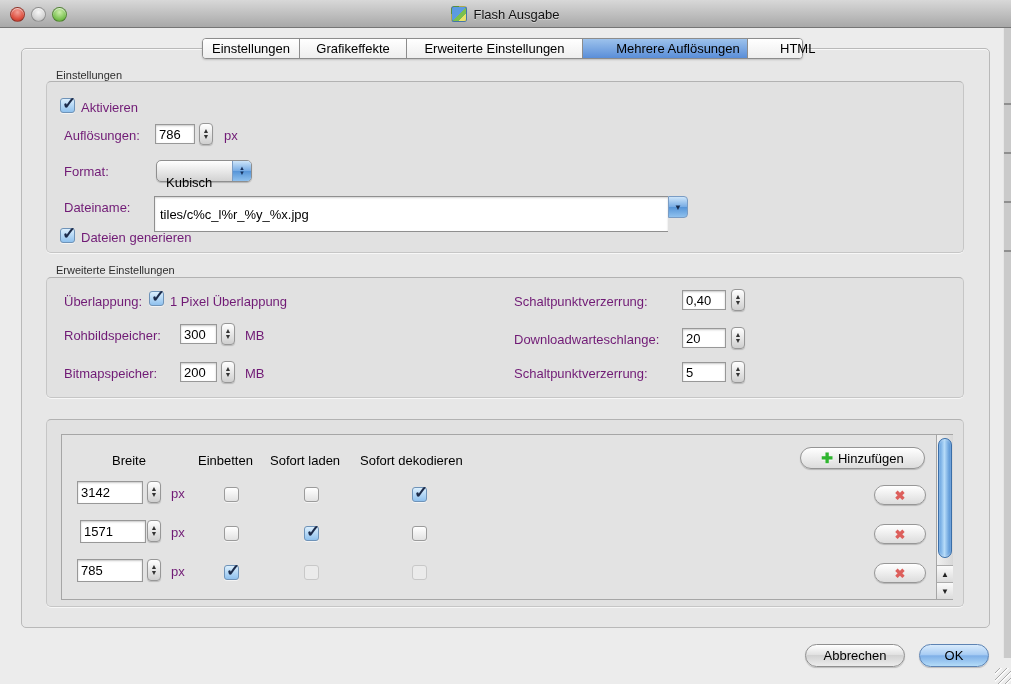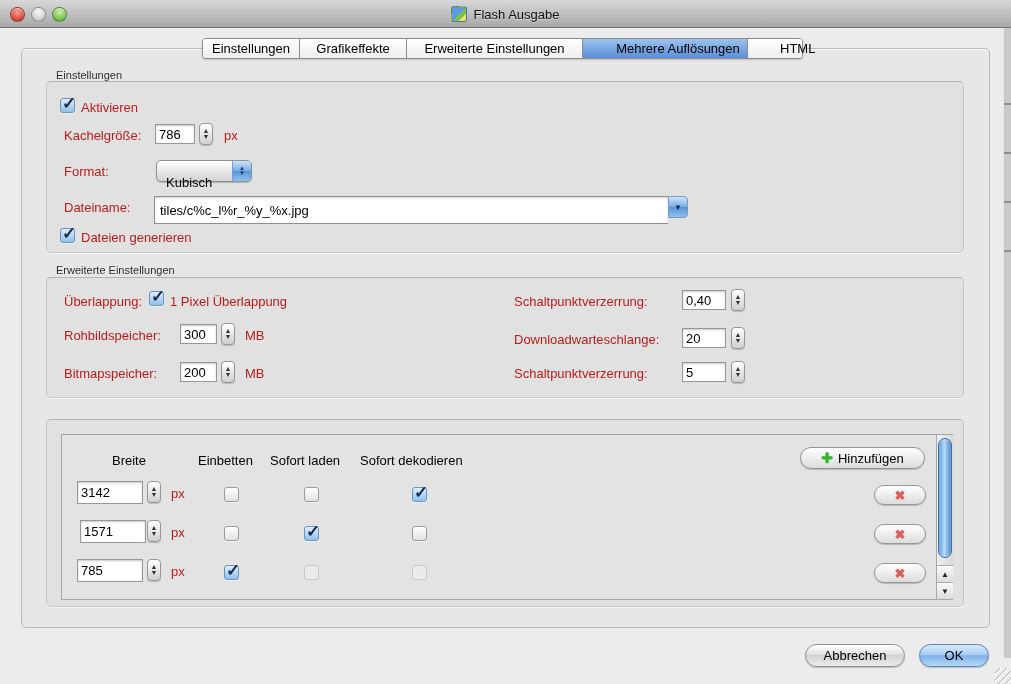--- a/index.html
+++ b/index.html
@@ -42,21 +42,21 @@
     border:1px solid #b9b9b9; border-radius:5px; box-shadow:inset 0 1px 0 rgba(255,255,255,.7); }
 
   .group { position:absolute; background:#e1e1e1; border:1px solid #c6c6c6; border-top-color:#b2b2b2;
     border-radius:5px; box-shadow:0 1px 0 rgba(255,255,255,.65); }
   #g1 { left:24px; top:32px; width:918px; height:172px; }
   #g2 { left:24px; top:228px; width:918px; height:121px; }
   #g3 { left:24px; top:370px; width:918px; height:188px; }
   .group-label { position:absolute; font-size:11px; color:#2e2e2e; white-space:nowrap; }
   #gl1 { left:34px; top:20px; } #gl2 { left:34px; top:215px; } #gl3 { left:34px; top:357px;margin-top:18px; }
 
-  .lbl { position:absolute; font-size:13px; color:#b91c1c; white-space:nowrap; }
+  .lbl { position:absolute; font-size:13px; color:#701a75; white-space:nowrap; }
 
   
   .fld { position:absolute; height:20px; border:1px solid #989898; background:#fff; font-family:inherit;
     font-size:13px; color:#000; padding:0 3px; box-shadow:inset 0 1px 2px rgba(0,0,0,.22); }
   .stepper { position:absolute; width:14px; height:22px; border:1px solid #979797; border-radius:4px;
     background:linear-gradient(#ffffff,#cfcfcf); display:flex; flex-direction:column; align-items:center; justify-content:center;
     box-shadow:0 1px 1px rgba(0,0,0,.18); }
   .stp { font-size:7px; line-height:6px; color:#333; }
 
   .cb { position:absolute; width:15px; height:15px; border:1px solid #9b9b9b; border-radius:3px;
@@ -67,21 +67,21 @@
 
   .dropdown { position:absolute; height:22px; border:1px solid #8f8f8f; border-radius:5px;
     background:linear-gradient(#ffffff,#d2d2d2); display:flex; box-shadow:0 1px 1px rgba(0,0,0,.2); }
   .dd-label { flex:1; font-size:13px; line-height:20px; padding-left:9px; color:#000;margin-top:12px; }
   .dd-btn { width:19px; border-left:1px solid #7a9cc4; border-radius:0 4px 4px 0;
     background:linear-gradient(#cde5fa,#79ade5 48%,#5795d8 52%,#8fc1ee);
     display:flex; flex-direction:column; align-items:center; justify-content:center; }
   .dd-arrow { font-size:6px; line-height:5px; color:#16325e; }
 
   .combo { position:absolute; height:22px; display:flex; }
-  .combo-input { flex:1; height:28px; border:1px solid #8f8f8f; border-right:none; background:#fff;
+  .combo-input { flex:1; height:36px; border:1px solid #8f8f8f; border-right:none; background:#fff;
     font-family:inherit; font-size:13px; padding:12px 5px; box-shadow:inset 0 1px 2px rgba(0,0,0,.18); }
   .combo-btn { width:20px; height:22px; border:1px solid #7a9cc4; border-radius:0 4px 4px 0;
     background:linear-gradient(#cde5fa,#79ade5 48%,#5795d8 52%,#8fc1ee);
     display:flex; align-items:center; justify-content:center; }
   .combo-arrow { font-size:8px; color:#14294d; }
 
   
   .layers-panel { position:absolute; left:14px; top:14px; width:892px; height:166px;
     background:#e3e3e3; border:1px solid #a6a6a6; }
   .hdr { position:absolute; font-size:13px; color:#000; white-space:nowrap; }
@@ -169,21 +169,21 @@
     <div class="tab t5">HTML</div>
   </div>
 
   <div class="pane">
 
     <span class="group-label" id="gl1">Einstellungen</span>
     <div class="group" id="g1">
       <span class="cb cb-akt checked"></span>
       <span class="lbl lb-akt">Aktivieren</span>
 
-      <span class="lbl lb-kach">Kachelgröße:</span>
+      <span class="lbl lb-kach">Auflösungen:</span>
       <input class="fld fd-kach" value="786" style="">
       <span class="stepper st-kach">
         <span class="stp">▲</span>
         <span class="stp">▼</span>
       </span>
       <span class="lbl un-px1">px</span>
 
       <span class="lbl lb-fmt">Format:</span>
       <div class="dropdown dd-fmt">
         <span class="dd-label">Kubisch</span>

